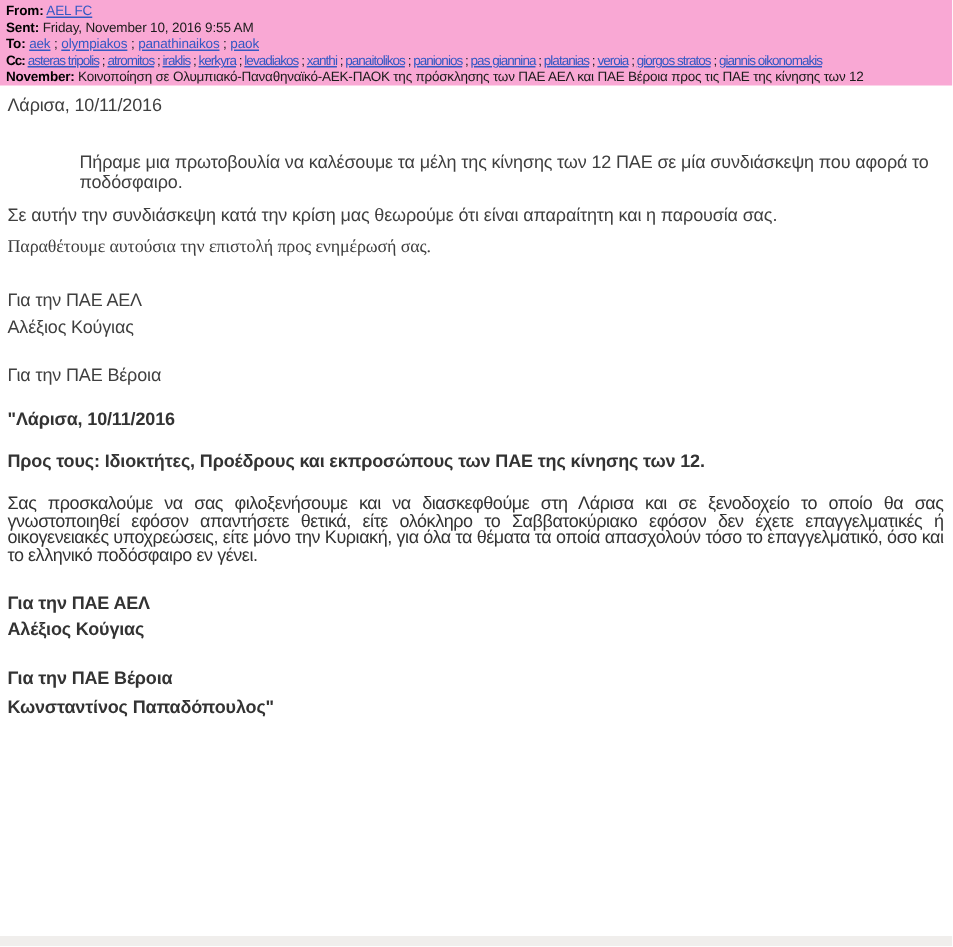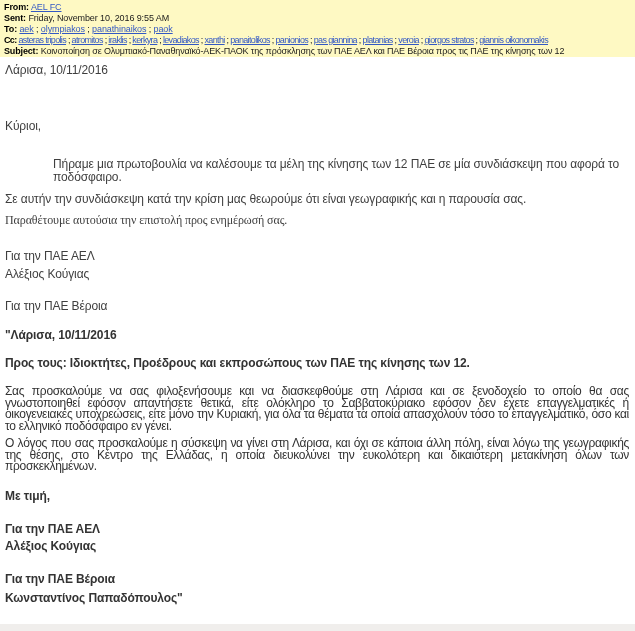--- a/index.html
+++ b/index.html
@@ -10,21 +10,21 @@
     height: 631px;
     background: #ffffff;
     font-family: "Liberation Sans", "DejaVu Sans", sans-serif;
     color: #3f3f3f;
     overflow: hidden;
   }
   
   .mail-header {
     width: 635px;
     height: 57px;
-    background: #fef9c3;
+    background: #f9a8d4;
     padding: 2px 0 0 4px;
     font-size: 9px;
     letter-spacing: -0.1px;
     color: #1a1a1a;
   }
   .hrow {
     line-height: 11px;
     white-space: nowrap;
     overflow: hidden;
   }
@@ -95,40 +95,37 @@
     </div>
     <div class="hrow">
       <span class="lbl">To:</span>
       <span> </span><span><a href="#" class="link">aek</a> ; <a href="#" class="link">olympiakos</a> ; <a href="#" class="link">panathinaikos</a> ; <a href="#" class="link">paok</a></span>
     </div>
     <div class="hrow cc-row">
       <span class="lbl">Cc:</span>
       <span> </span><span><a href="#" class="link">asteras tripolis</a> ; <a href="#" class="link">atromitos</a> ; <a href="#" class="link">iraklis</a> ; <a href="#" class="link">kerkyra</a> ; <a href="#" class="link">levadiakos</a> ; <a href="#" class="link">xanthi</a> ; <a href="#" class="link">panaitolikos</a> ; <a href="#" class="link">panionios</a> ; <a href="#" class="link">pas giannina</a> ; <a href="#" class="link">platanias</a> ; <a href="#" class="link">veroia</a> ; <a href="#" class="link">giorgos stratos</a> ; <a href="#" class="link">giannis oikonomakis</a></span>
     </div>
     <div class="hrow subject-row">
-      <span class="lbl">Subject:</span>
+      <span class="lbl">November:</span>
       <span> </span><span>Κοινοποίηση σε Ολυμπιακό-Παναθηναϊκό-ΑΕΚ-ΠΑΟΚ της πρόσκλησης των ΠΑΕ ΑΕΛ και ΠΑΕ Βέροια προς τις ΠΑΕ της κίνησης των 12</span>
     </div>
   </div>
 
   <div class="mail-body">
     <div class="line m-dateline">Λάρισα, 10/11/2016</div>
-    <div class="line m-greeting">Κύριοι,</div>
     <div class="line m-para1">Πήραμε μια πρωτοβουλία να καλέσουμε τα μέλη της κίνησης των 12 ΠΑΕ σε μία συνδιάσκεψη που αφορά το ποδόσφαιρο.</div>
-    <div class="line m-para2">Σε αυτήν την συνδιάσκεψη κατά την κρίση μας θεωρούμε ότι είναι γεωγραφικής και η παρουσία σας.</div>
+    <div class="line m-para2">Σε αυτήν την συνδιάσκεψη κατά την κρίση μας θεωρούμε ότι είναι απαραίτητη και η παρουσία σας.</div>
     <div class="line m-para3">Παραθέτουμε αυτούσια την επιστολή προς ενημέρωσή σας.</div>
     <div class="line m-sig1org">Για την ΠΑΕ ΑΕΛ</div>
     <div class="line m-sig1name">Αλέξιος Κούγιας</div>
     <div class="line m-sig2org">Για την ΠΑΕ Βέροια</div>
 
     <div class="line q m-qdateline">"Λάρισα, 10/11/2016</div>
     <div class="line q m-qsalutation">Προς τους: Ιδιοκτήτες, Προέδρους και εκπροσώπους των ΠΑΕ της κίνησης των 12.</div>
     <div class="qpara m-qpara1">Σας προσκαλούμε να σας φιλοξενήσουμε και να διασκεφθούμε στη Λάρισα και σε ξενοδοχείο το οποίο θα σας γνωστοποιηθεί εφόσον απαντήσετε θετικά, είτε ολόκληρο το Σαββατοκύριακο εφόσον δεν έχετε επαγγελματικές ή οικογενειακές υποχρεώσεις, είτε μόνο την Κυριακή, για όλα τα θέματα τα οποία απασχολούν τόσο το επαγγελματικό, όσο και το ελληνικό ποδόσφαιρο εν γένει.</div>
-    <div class="qpara m-qpara2">Ο λόγος που σας προσκαλούμε η σύσκεψη να γίνει στη Λάρισα, και όχι σε κάποια άλλη πόλη, είναι λόγω της γεωγραφικής της θέσης, στο Κέντρο της Ελλάδας, η οποία διευκολύνει την ευκολότερη και δικαιότερη μετακίνηση όλων των προσκεκλημένων.</div>
-    <div class="line q m-closing">Με τιμή,</div>
     <div class="line q m-qsig1org">Για την ΠΑΕ ΑΕΛ</div>
     <div class="line q m-qsig1name">Αλέξιος Κούγιας</div>
     <div class="line q m-qsig2org">Για την ΠΑΕ Βέροια</div>
     <div class="line q m-qsig2name">Κωνσταντίνος Παπαδόπουλος"</div>
   </div>
 
   <div class="footer-strip"></div>
 </div>
 
 </body></html>

